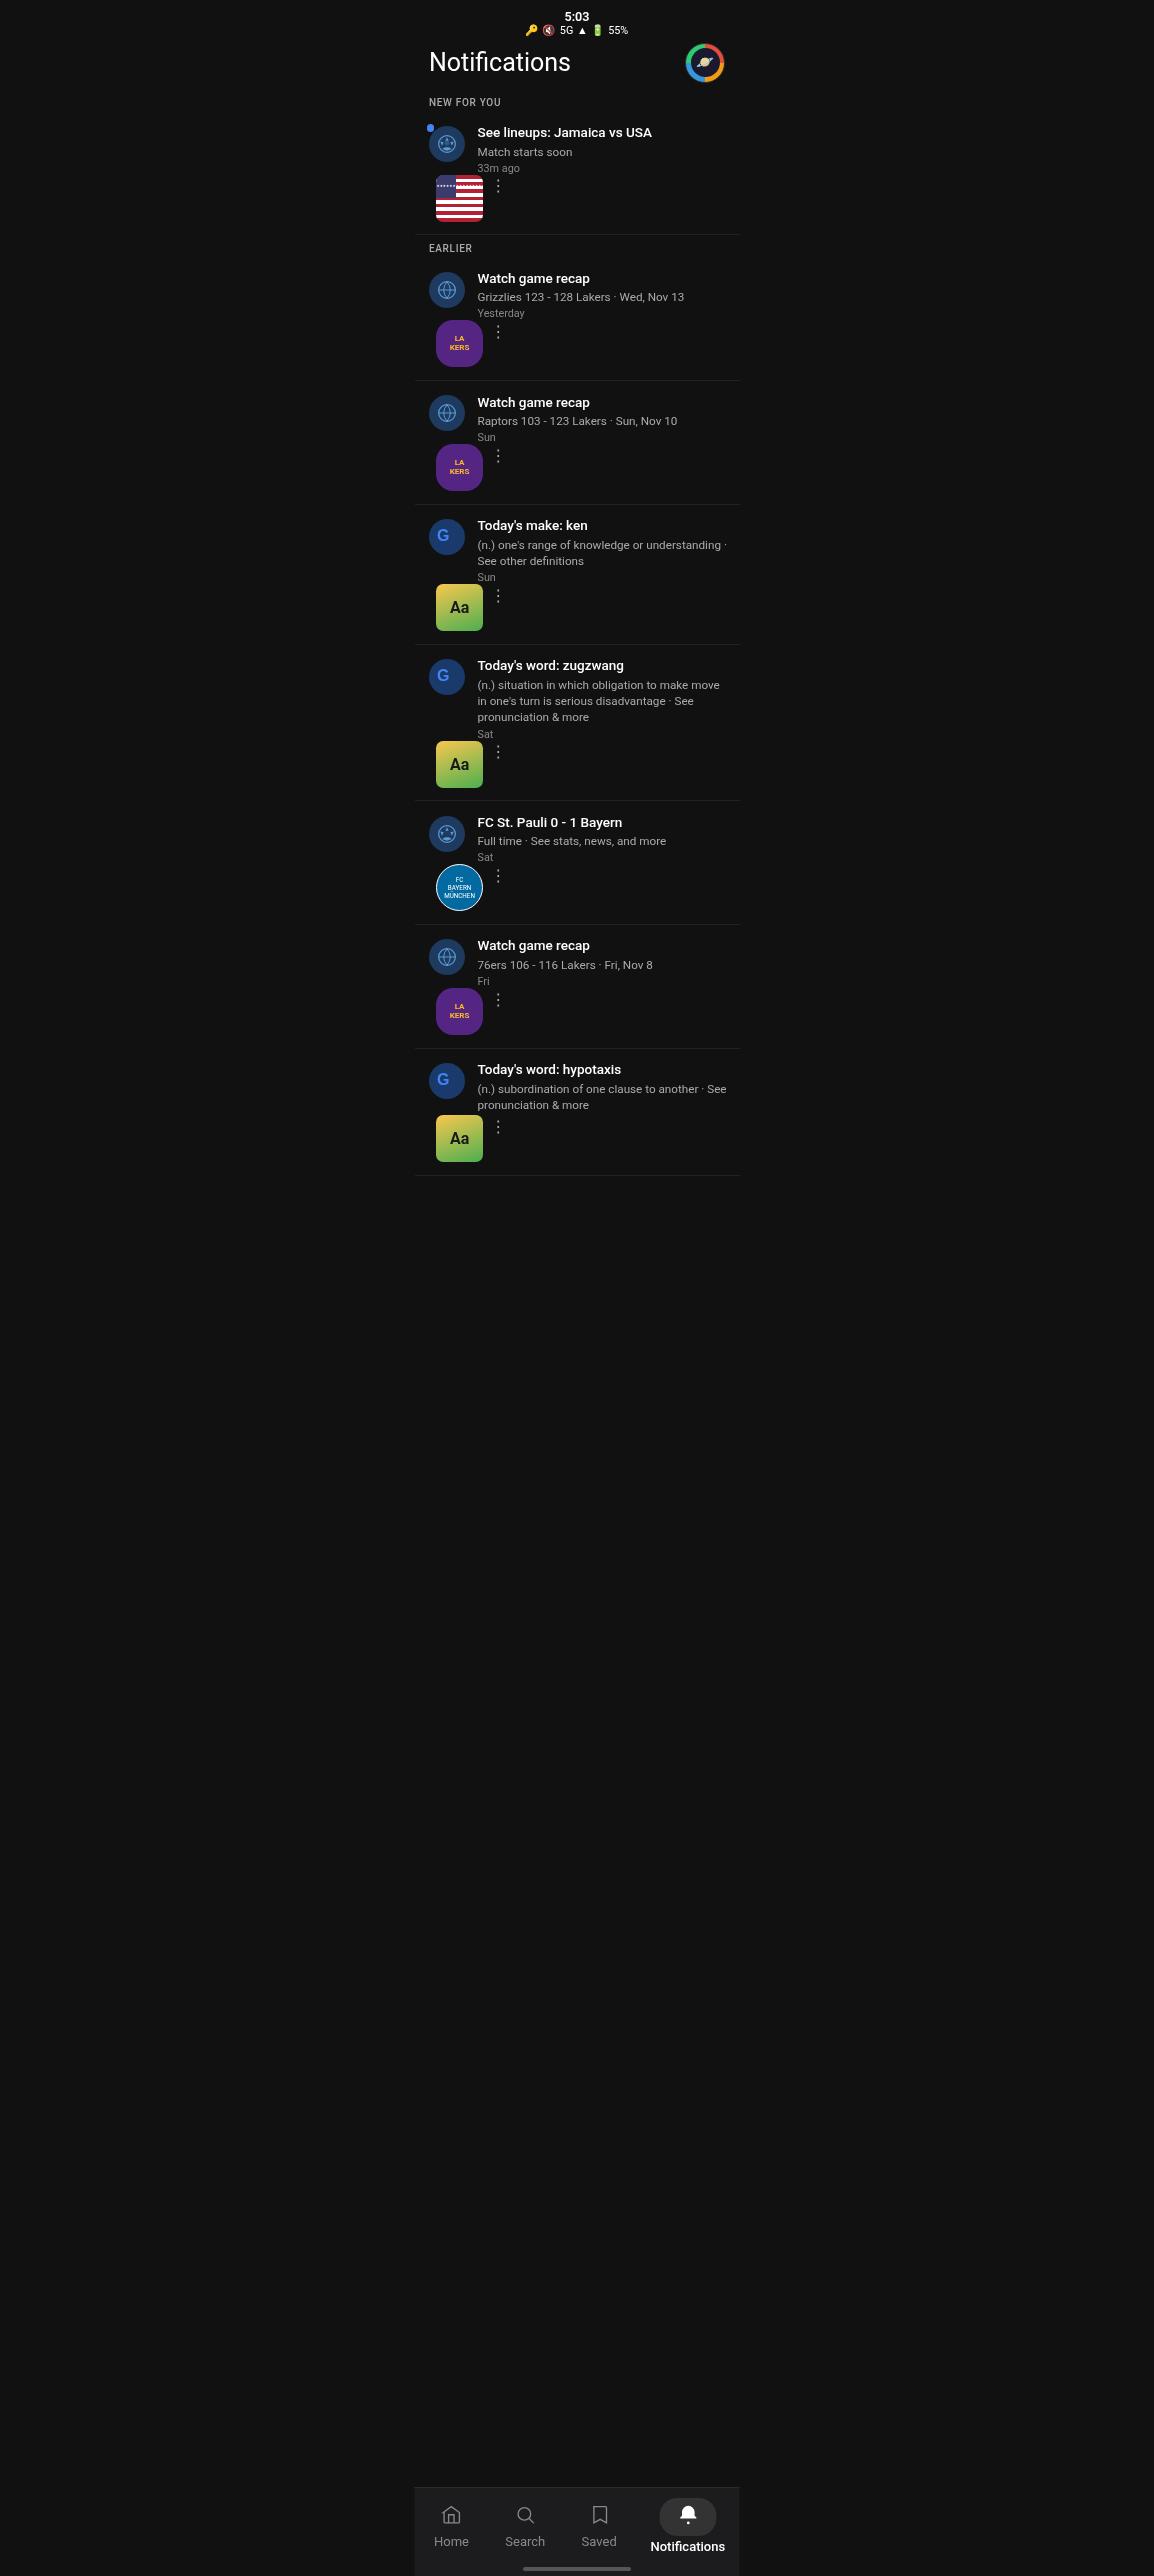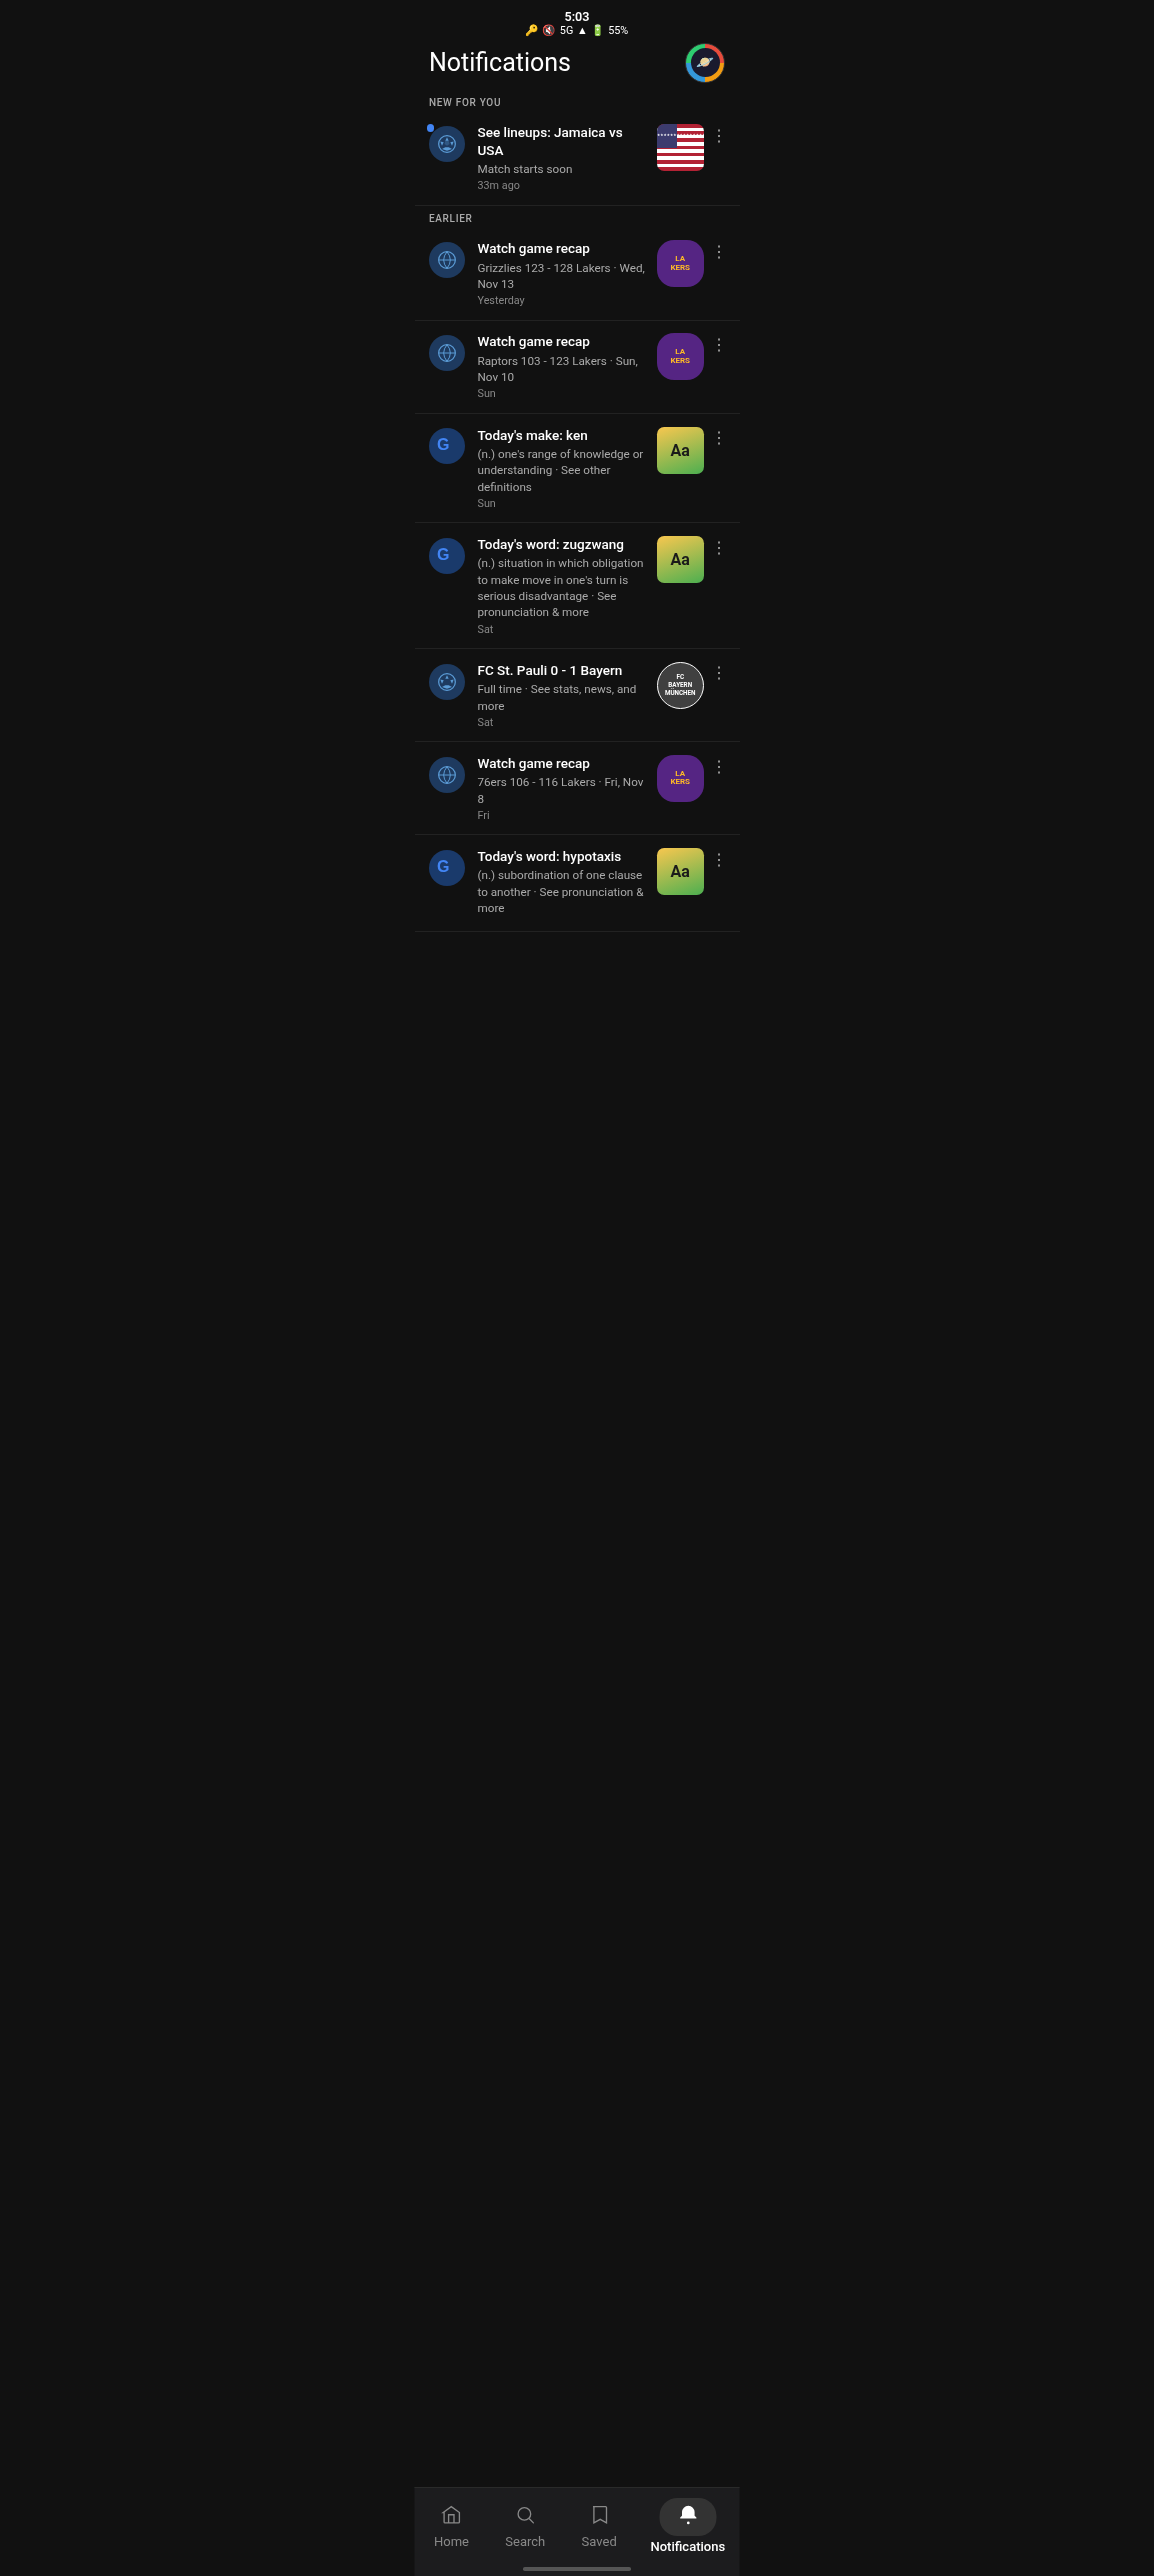--- a/index.html
+++ b/index.html
@@ -82,20 +82,21 @@
     }
 
     
     .notif-item {
       display: flex;
       align-items: flex-start;
       padding: 12.6px 10.8px 12.6px 14.4px;
       border-bottom: 0.9px solid #222222;
       position: relative;
       cursor: pointer;
+      flex-direction: column;
     }
     .notif-left {
       display: flex;
       align-items: flex-start;
       gap: 12.6px;
       flex: 1;
     }
     .notif-icon-wrap {
       width: 36px;
       height: 36px;
@@ -451,21 +452,21 @@
           <polygon points="6,18 10,16 14,16 18,18 12,20" fill="#5b9bd5"></polygon>
         </svg>
       </div>
       <div class="notif-content">
         <div class="notif-title">FC St. Pauli 0 - 1 Bayern</div>
         <div class="notif-subtitle">Full time · See stats, news, and more</div>
         <div class="notif-time">Sat</div>
       </div>
     </div>
     <div class="notif-right">
-      <div class="notif-thumb" style="width:47px;height:47px;border-radius:50%;background:#404040;display:flex;align-items:center;justify-content:center;font-size:6.3px;color:#fff;font-weight:700;text-align:center;line-height:1.3;border:1.8px solid #fff;overflow:hidden;">
+      <div class="notif-thumb" style="width:47px;height:47px;border-radius:50%;background:#0369a1;display:flex;align-items:center;justify-content:center;font-size:6.3px;color:#fff;font-weight:400;text-align:center;line-height:1.3;border:1.8px solid #fff;overflow:hidden;">
         <div style="text-align:center;">FC<br>BAYERN<br>MÜNCHEN</div>
       </div>
       <div class="notif-more">⋮</div>
     </div>
   </div>
 
   <div class="notif-item">
     <div class="notif-left">
       <div class="notif-icon-wrap">
         <svg class="basketball-icon" viewBox="0 0 24 24" fill="none">

